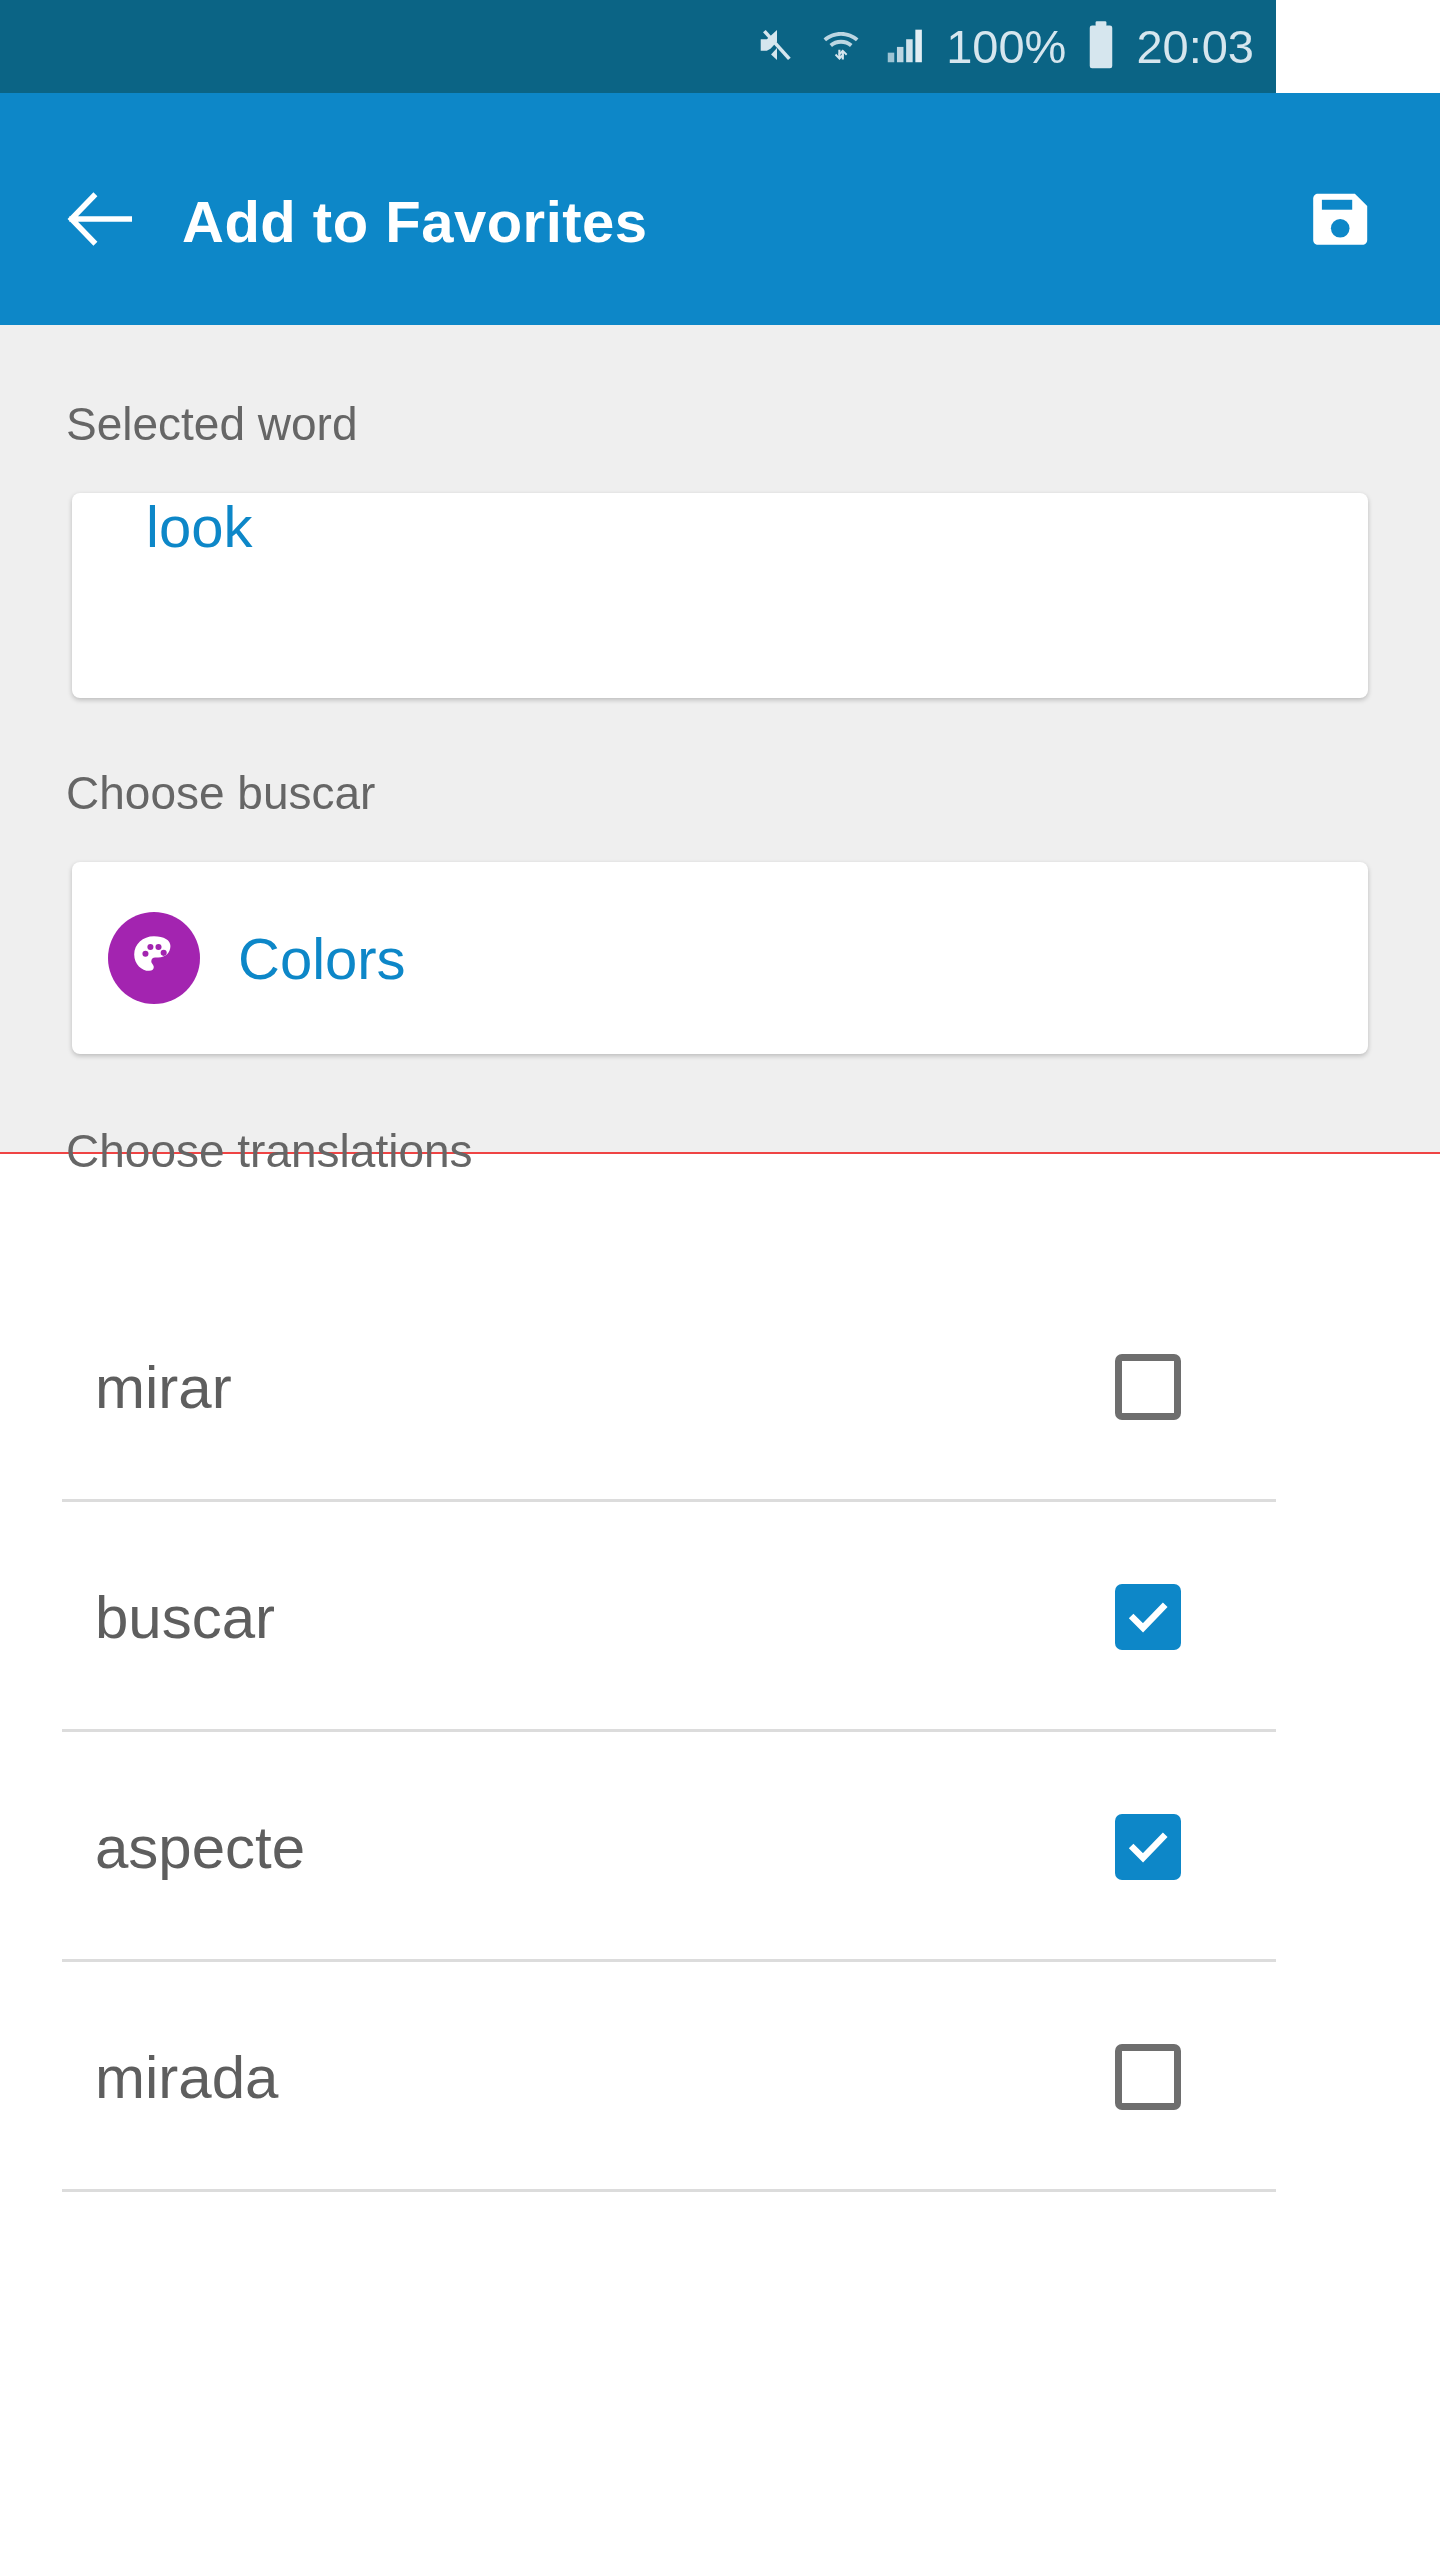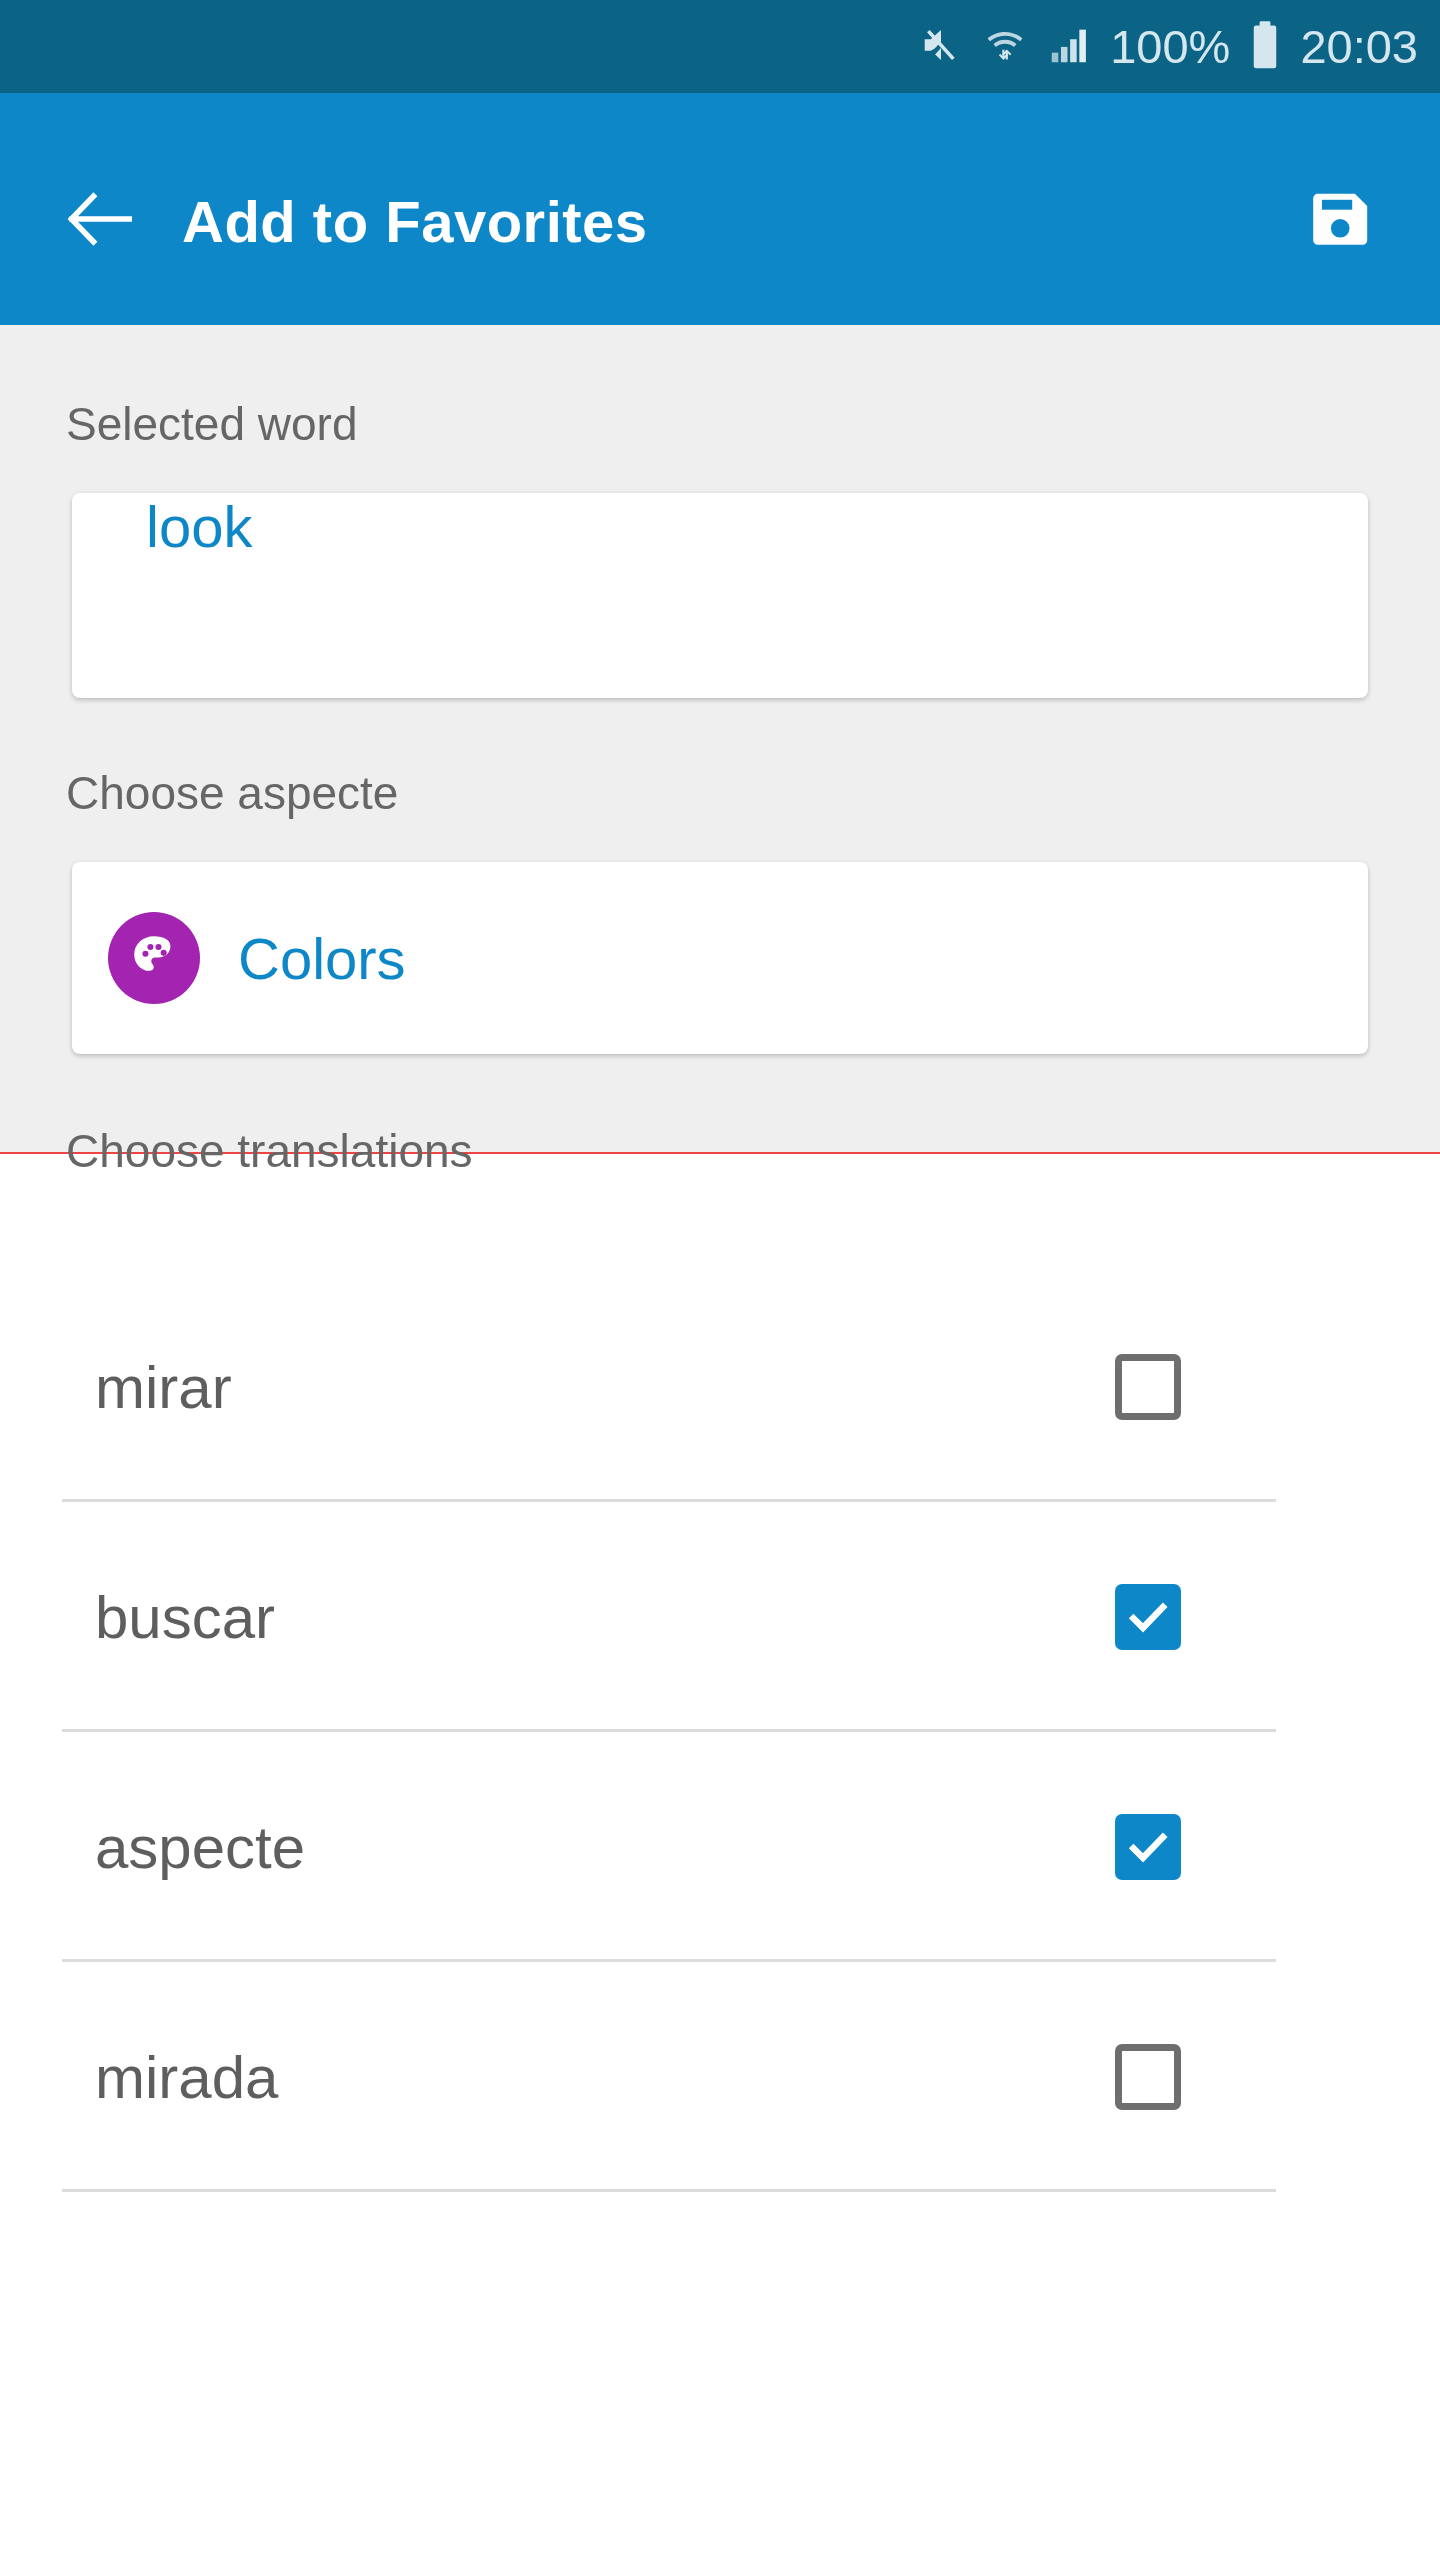--- a/index.html
+++ b/index.html
@@ -6,21 +6,21 @@
   html,body {
     width:1440px; height:2560px;
     background:#ffffff;
     font-family:"Liberation Sans", sans-serif;
     overflow:hidden;
   }
   #screen { position:relative; width:1440px; height:2560px; background:#ffffff; }
 
   
   .status-bar{
-    position:absolute; top:0; left:0; width:1440px; height:93px;
+    position:absolute; top:0; left:0; width:1276px; height:93px;
     background:#0b6485;
     display:flex; align-items:center; justify-content:flex-end;
     padding-right:22px;
   }
   .sb-icons{ display:flex; align-items:center; gap:18px; }
   .sb-text{
     color:#d6e6ee; font-size:47px; letter-spacing:0px; line-height:1;
     font-weight:400;
   }
   .sb-ic{ display:block; }
@@ -159,21 +159,21 @@
   </div>
 
   <div class="form-area">
 
     <div class="field-label" style="padding-top:76px;">Selected word</div>
 
     <div class="card card-word" style="margin-top:46px;">
       <span class="card-word" style="padding:0 0 0 74px;">look</span>
     </div>
 
-    <div class="field-label" style="padding-top:72px;">Choose aspecte</div>
+    <div class="field-label" style="padding-top:72px;">Choose buscar</div>
 
     <div class="card card-folder" style="margin-top:46px;">
       <span class="avatar">
         <span>
           <svg width="54" height="54" viewBox="0 0 24 24">
             <path fill="#ffffff" d="M12 3.2c-5 0-8.8 3.6-8.8 8.1 0 4.4 3.4 7.3 6.6 7.3 1.5 0 2.1-.8 2.1-1.7 0-.6-.3-1-.6-1.4-.3-.4-.5-.7-.5-1.2 0-.9.7-1.6 1.7-1.6h1.4c3.3 0 5.4-2.2 5.4-5.1 0-2.7-2.9-4.4-7.3-4.4z"></path>
             <circle fill="#a324b0" cx="8.2" cy="11.0" r="1.35"></circle>
             <circle fill="#a324b0" cx="10.4" cy="8.0" r="1.35"></circle>
             <circle fill="#a324b0" cx="14.0" cy="8.0" r="1.35"></circle>
             <circle fill="#a324b0" cx="16.3" cy="10.6" r="1.35"></circle>

